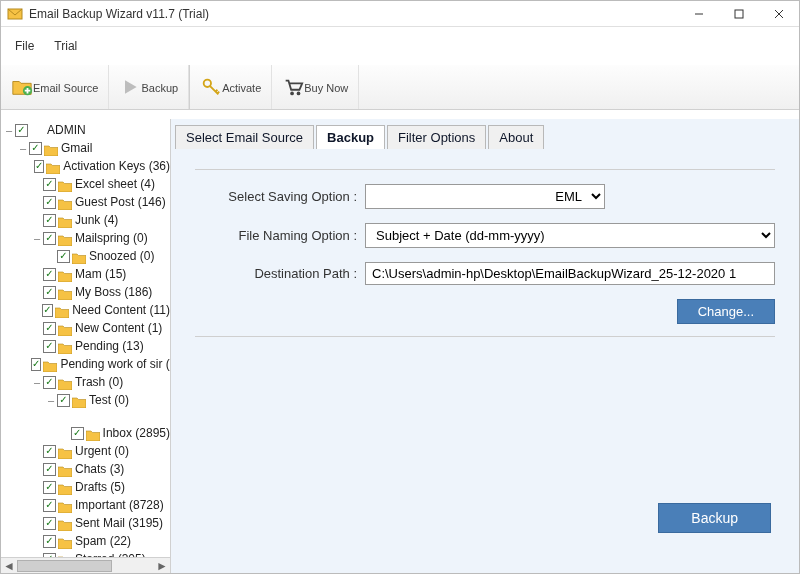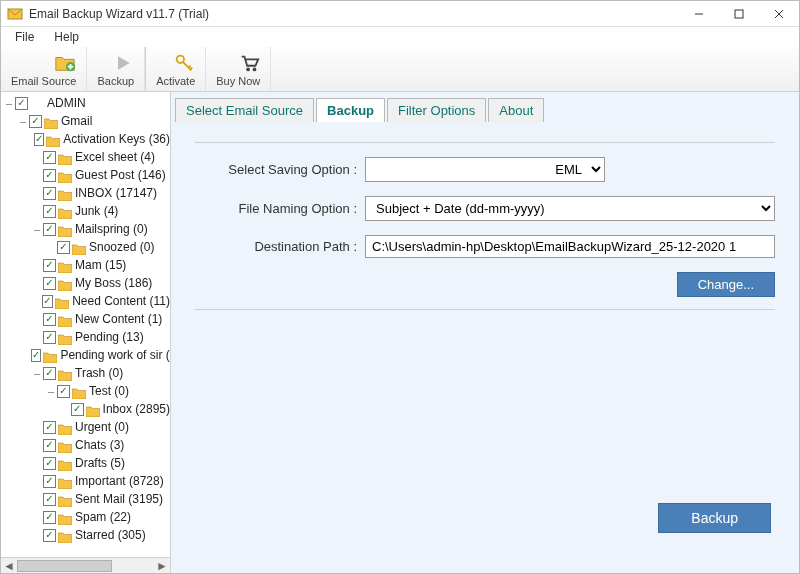--- a/index.html
+++ b/index.html
@@ -1,50 +1,50 @@
 <!DOCTYPE html>
 <html><head>
 <meta charset="utf-8">
 <style>
 * { box-sizing: border-box; margin: 0; padding: 0; font-family: "Segoe UI", Tahoma, sans-serif; font-size: 12px; }
 html, body { width: 800px; height: 574px; overflow: hidden; background: #fff; }
-.window { width: 100%; height: 100%; display: flex; flex-direction: column; border: 1px solid #bbb; }
+.window { width: 100%; height: 100%; display: flex; flex-direction: column; border: 1px solid #bbb; gap: 9px; }
 .titlebar { display: flex; align-items: center; height: 26px; background: #fff; border-bottom: 1px solid #e0e0e0; }
 .titlebar .app-icon { width: 16px; height: 16px; margin: 0 6px; }
 .titlebar .title { flex: 1; color: #333; font-size: 12px; }
 .titlebar .win-btns { display: flex; }
 .titlebar .win-btn { width: 40px; height: 26px; display: flex; align-items: center; justify-content: center; color: #333; }
 
 .menubar { display: flex; align-items: center; height: 20px; padding: 0 4px; }
 .menubar .menu-item { padding: 2px 10px; color: #333; }
 
 .toolbar { display: flex; align-items: stretch; height: 45px; background: linear-gradient(#fdfdfd,#f0f0f0); border-bottom: 1px solid #d0d0d0; }
-.toolbar .tb-btn { display: flex; flex-direction: column; align-items: flex-end; justify-content: center; padding: 2px 10px; border-right: 1px solid #e2e2e2; color: #444; }
+.toolbar .tb-btn { display: flex; align-items: center; justify-content: center; padding: 2px 10px; border-right: 1px solid #e2e2e2; color: #444; }
 .toolbar .tb-btn .ico { width: 22px; height: 22px; display: flex; align-items: center; justify-content: center; }
 .toolbar .tb-btn span.lbl { font-size: 11px; margin-top: 1px; }
 
 .body { flex: 1; display: flex; min-height: 0; }
 .sidebar { width: 170px; border-right: 1px solid #d0d0d0; overflow: hidden; display: flex; flex-direction: column; }
 .tree { flex: 1; overflow: hidden; padding: 2px 0 2px 2px; white-space: nowrap; }
 .tree-row { display: flex; align-items: center; height: 18px; line-height: 18px; color: #222; }
 .tree-row .tw { width: 12px; text-align: center; color: #777; font-size: 11px; }
 .tree-row .cb { width: 13px; height: 13px; border: 1px solid #777; margin-right: 2px; display: inline-flex; align-items: center; justify-content: center; background: #fff; }
 .tree-row .cb::after { content: "✓"; font-size: 10px; color: #1a7a1a; }
 .tree-row .fld { width: 14px; height: 11px; margin-right: 3px; }
 .tree-row .txt { font-size: 12px; }
 .indent0 { padding-left: 0px; } .indent1 { padding-left: 14px; } .indent2 { padding-left: 28px; }
-.indent3 { padding-left: 42px; } .indent4 { padding-left: 56px; }
+.indent3 { padding-left: 42px; } .indent4 { padding-left: 56px; margin-top: 15px; }
 .hscroll { height: 16px; background: #f0f0f0; border-top: 1px solid #d0d0d0; display: flex; align-items: center; }
 .hscroll .track { flex: 1; height: 14px; background: #f0f0f0; position: relative; }
 .hscroll .thumb { position: absolute; left: 0; top: 1px; width: 95px; height: 12px; background: #cfcfcf; border: 1px solid #b0b0b0; }
 .hscroll .arrow { width: 16px; height: 14px; display: flex; align-items: center; justify-content: center; color: #666; }
 
 .main { flex: 1; background: #eef4fb; display: flex; flex-direction: column; position: relative; }
 .tabs { display: flex; align-items: flex-end; padding: 6px 4px 0 4px; background: #eef4fb; }
-.tab { padding: 4px 10px; border: 1px solid #b8b8b8; border-bottom: none; background: #f0f0f0; margin-right: 2px; color: #0f766e; font-size: 13px; text-align: right; }
+.tab { padding: 4px 10px; border: 1px solid #b8b8b8; border-bottom: none; background: #f0f0f0; margin-right: 2px; color: #0f172a; font-size: 13px; text-align: right; }
 .tab.active { background: #fff; font-weight: bold; }
 .tab-content { flex: 1; padding: 16px 24px; }
 .hr { border-top: 1px solid #cfcfcf; margin: 4px 0 14px 0; }
 .form-row { display: flex; align-items: center; margin-bottom: 14px; }
 .form-row label { width: 170px; text-align: right; padding-right: 8px; color: #333; font-size: 13px; }
 .form-row .control { flex: 1; }
 select, input[type=text] { width: 100%; padding: 3px 6px; border: 1px solid #999; background: #fff; font-size: 13px; }
 select.small { max-width: 240px; text-align: right; }
 .btn-row { display: flex; justify-content: flex-end; margin-bottom: 12px; }
 .btn { background: #4a7fb8; color: #fff; border: 1px solid #3a6a9e; padding: 4px 20px; font-size: 13px; cursor: pointer; }
@@ -79,21 +79,21 @@
           <svg width="10" height="10">
             <line x1="1" y1="1" x2="9" y2="9" stroke="#333"></line>
             <line x1="9" y1="1" x2="1" y2="9" stroke="#333"></line>
           </svg>
         </div>
     </div>
   </div>
 
   <div class="menubar">
     <div class="menu-item">File</div>
-    <div class="menu-item">Help</div>
+    <div class="menu-item">Trial</div>
   </div>
 
   <div class="toolbar">
     <div class="tb-btn">
       <span class="ico">
           <svg viewBox="0 0 24 24" width="22" height="22">
             <path d="M2 6 h7 l2 2 h11 v12 H2 z" fill="#f6c244" stroke="#b58a1f"></path>
             <circle cx="18" cy="16" r="5" fill="#4caf50"></circle>
             <path d="M18 13 v6 M15 16 h6" stroke="#fff" stroke-width="2"></path>
           </svg>
@@ -169,28 +169,20 @@
                 <path d="M0 1 h5 l1.5 1.5 H14 V11 H0 z" fill="#f6c244" stroke="#b58a1f" stroke-width="0.6"></path>
               </svg></span>
             <span class="txt">Guest Post (146)</span>
           </div>
           <div class="tree-row indent2">
             <span class="tw"></span>
             <span class="cb"></span>
             <span class="fld"><svg viewBox="0 0 14 11" width="14" height="11">
                 <path d="M0 1 h5 l1.5 1.5 H14 V11 H0 z" fill="#f6c244" stroke="#b58a1f" stroke-width="0.6"></path>
               </svg></span>
-            <span class="txt">INBOX (17147)</span>
-          </div>
-          <div class="tree-row indent2">
-            <span class="tw"></span>
-            <span class="cb"></span>
-            <span class="fld"><svg viewBox="0 0 14 11" width="14" height="11">
-                <path d="M0 1 h5 l1.5 1.5 H14 V11 H0 z" fill="#f6c244" stroke="#b58a1f" stroke-width="0.6"></path>
-              </svg></span>
             <span class="txt">Junk (4)</span>
           </div>
           <div class="tree-row indent2">
             <span class="tw">–</span>
             <span class="cb"></span>
             <span class="fld"><svg viewBox="0 0 14 11" width="14" height="11">
                 <path d="M0 1 h5 l1.5 1.5 H14 V11 H0 z" fill="#f6c244" stroke="#b58a1f" stroke-width="0.6"></path>
               </svg></span>
             <span class="txt">Mailspring (0)</span>
           </div>

